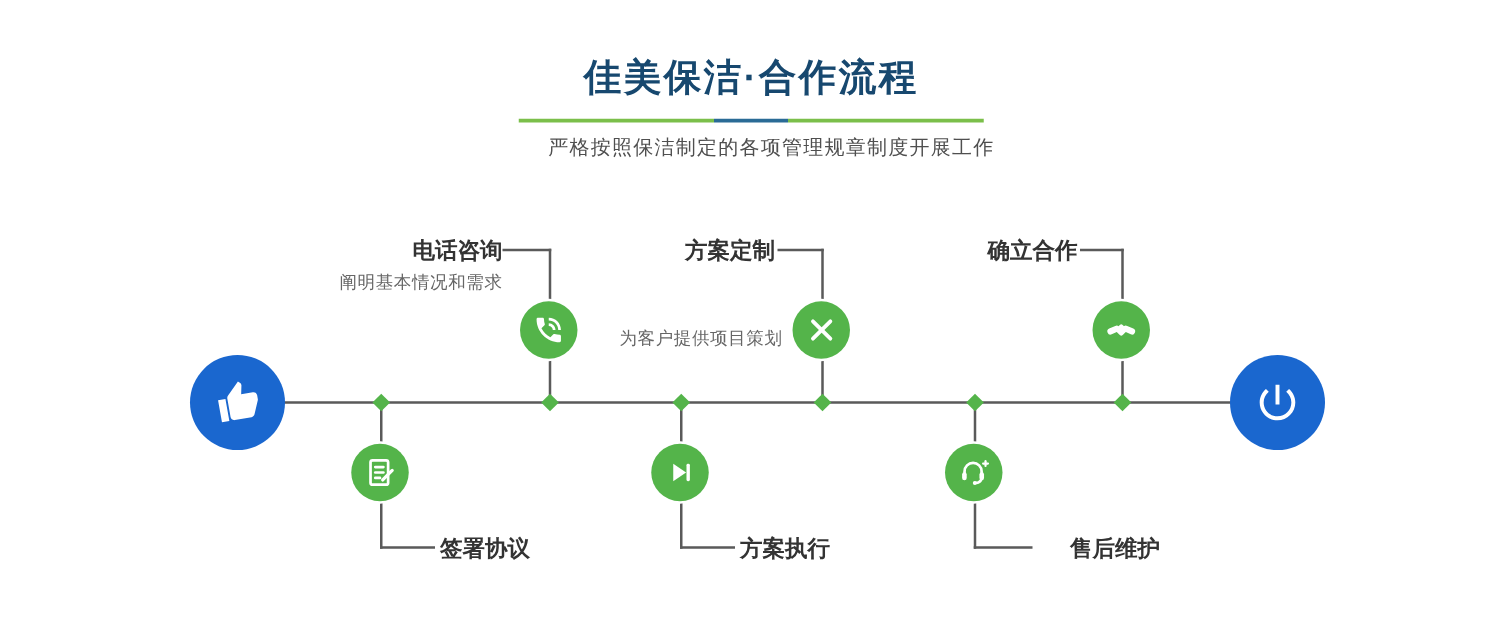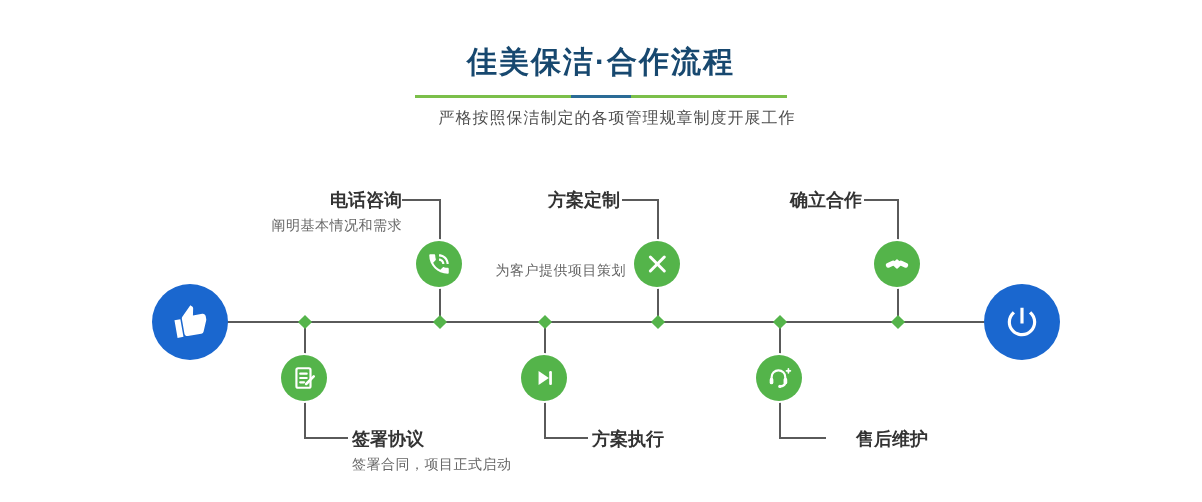--- a/index.html
+++ b/index.html
@@ -160,19 +160,18 @@
 
   <div class="step-title t-right" style="right:800px;top:188px;">电话咨询</div>
   <div class="step-desc t-right" style="right:800px;top:217px;font-family:Liberation Serif, serif;">阐明基本情况和需求</div>
 
   <div class="step-title t-right" style="right:582px;top:188px;">方案定制</div>
   <div class="step-desc t-right" style="right:576px;top:217px;margin-top:45px;">为客户提供项目策划</div>
 
   <div class="step-title t-right" style="right:340px;top:188px;">确立合作</div>
 
   <div class="step-title" style="left:352px;top:427px;">签署协议</div>
-  <div class="step-desc" style="left:352px;top:456px;">签署合同，项目正式启动</div>
 
   <div class="step-title" style="left:592px;top:427px;">方案执行</div>
 
   <div class="step-title" style="left:856px;top:427px;">售后维护</div>
 
 </div>
 
 </body></html>

